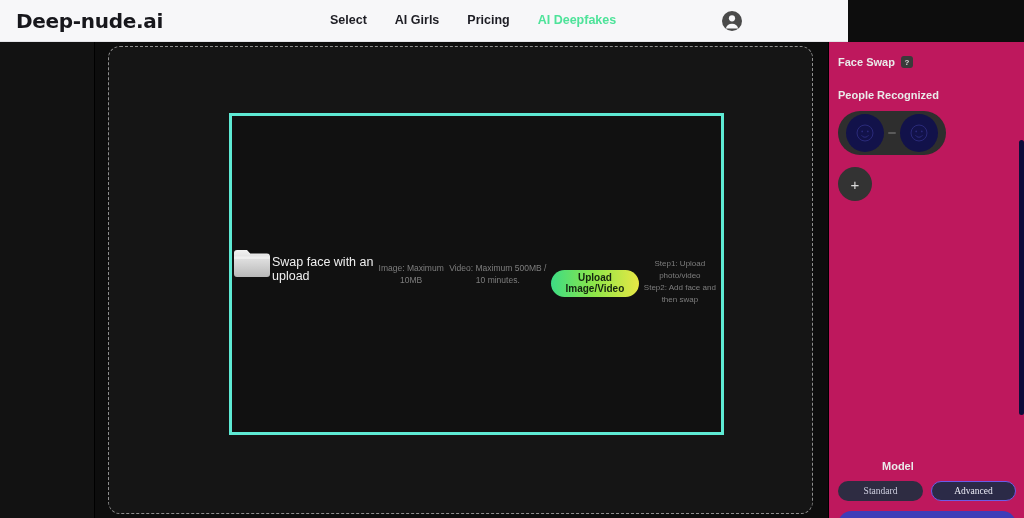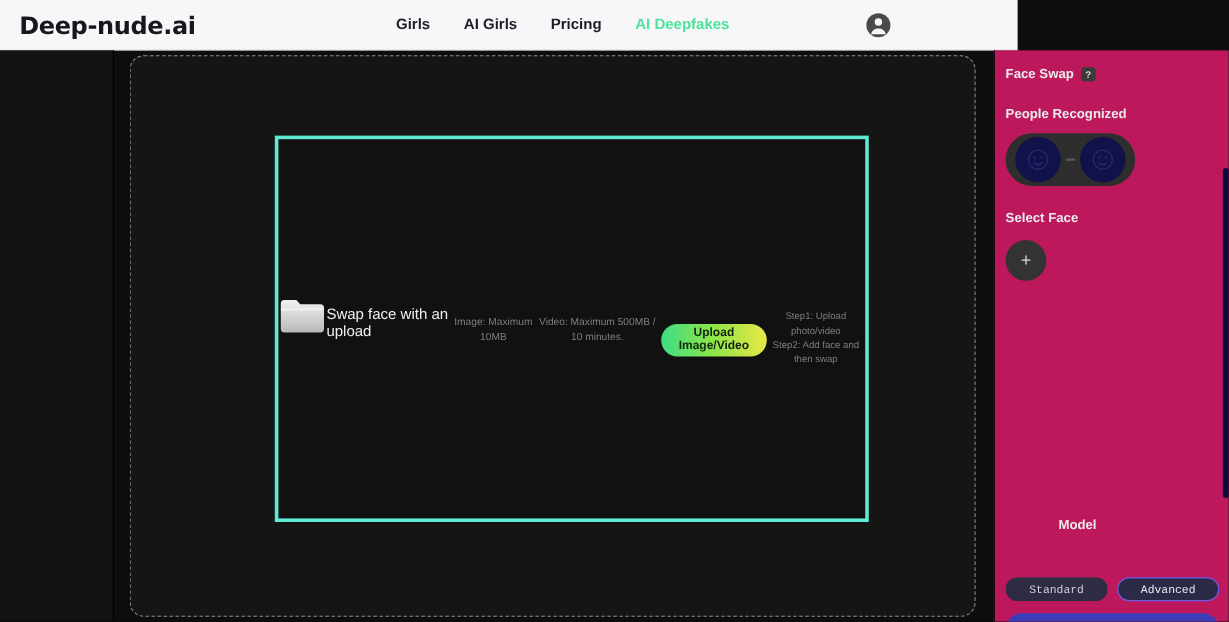--- a/index.html
+++ b/index.html
@@ -112,22 +112,21 @@
     cursor:pointer; border:none;
   }
   .model-section { position:absolute; left:9px; bottom:12px; width:178px; }
   .model-label { font-size:11px; font-weight:700; color:#eaeaea;padding-left:44px; }
   .model-row { display:flex; gap:8px; margin-top:9px; }
   .model-btn {
     flex:1; height:20px; border-radius:10px;
     font-size:9.5px; font-weight:500; cursor:pointer;
     display:flex; align-items:center; justify-content:center;
     background:#2e2c42; color:#cfcfe0; border:1px solid transparent;
-    font-family:Liberation Mono, monospace;
-    margin-top:28px;
+    font-family:Liberation Serif, serif;
   }
   .model-btn.selected { background:#2b2a47; border:1px solid #6c5ce7; color:#eaeaf5; }
   .create-btn {
     margin-top:10px; width:100%; height:27px; border-radius:14px;
     background:#3d3db8; color:#c6c6e8; border:none; cursor:pointer;
     font-size:10.5px; font-weight:500;
     display:flex; align-items:center; justify-content:center;
     font-family:"Liberation Sans", sans-serif;
   }
   .scroll-track {
@@ -137,21 +136,21 @@
   }
 </style>
 </head>
 <body>
 
 <div id="app">
 
   <div class="header">
     <div class="logo">Deep-nude.ai</div>
     <div class="nav">
-      <div class="nav-item">Girls</div>
+      <div class="nav-item">Select</div>
       <div class="nav-item">AI Girls</div>
       <div class="nav-item">Pricing</div>
       <div class="nav-item active">AI Deepfakes</div>
     </div>
     <div class="avatar-btn">
       <svg width="22" height="22" viewBox="0 0 22 22">
         <circle cx="11" cy="11" r="10" fill="#4a4a4a"></circle>
         <circle cx="11" cy="8.3" r="3.1" fill="#f7f7f9"></circle>
         <path d="M4.8 18.5a6.4 6.4 0 0 1 12.4 0z" fill="#f7f7f9"></path>
       </svg>
@@ -213,21 +212,20 @@
       <div class="face-circle">
         <svg width="20" height="20" viewBox="0 0 20 20">
           <circle cx="10" cy="10" r="8" fill="none" stroke="#2a2a7a" stroke-width="1"></circle>
           <circle cx="7.2" cy="8.4" r="0.9" fill="#2a2a7a"></circle>
           <circle cx="12.8" cy="8.4" r="0.9" fill="#2a2a7a"></circle>
           <path d="M6.5 12.2a4 4 0 0 0 7 0" fill="none" stroke="#2a2a7a" stroke-width="1"></path>
         </svg>
       </div>
     </div>
 
-    <div class="sb-sub">Select Face</div>
 
     <button class="add-face-btn">+</button>
 
     <div class="model-section">
       <div class="model-label">Model</div>
       <div class="model-row">
         <div class="model-btn">Standard</div>
         <div class="model-btn selected">Advanced</div>
       </div>
       <button class="create-btn">Video</button>

